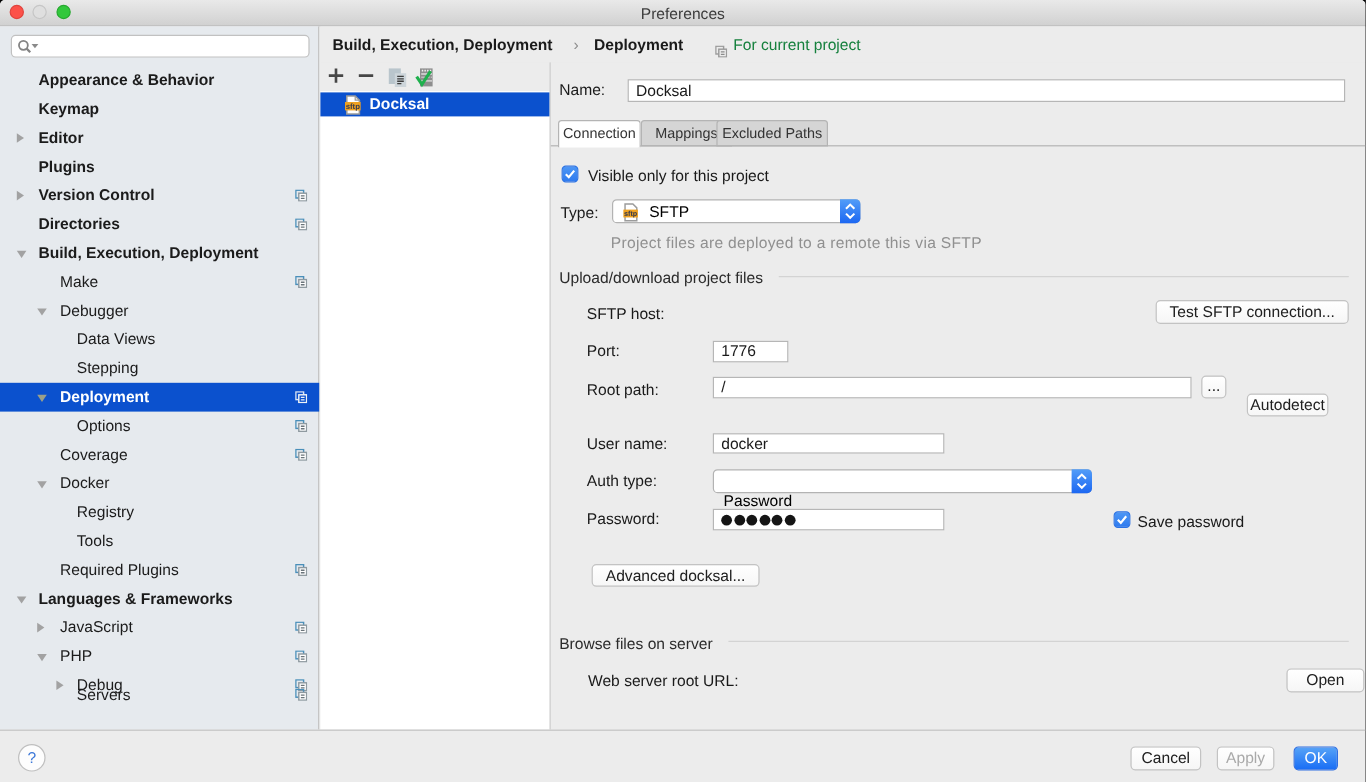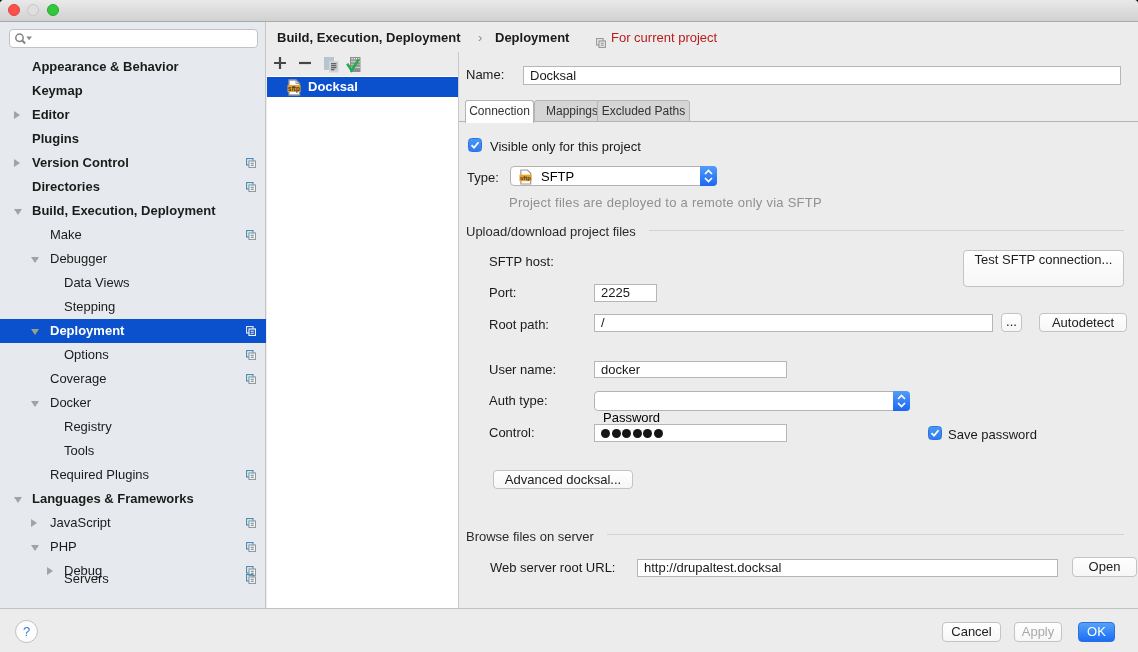--- a/index.html
+++ b/index.html
@@ -58,20 +58,21 @@
 .pd{display:inline-block;width:9px;height:9px;border-radius:50%;background:#151515;margin:4px 1.5px 0 0;vertical-align:top;}
 .hint{position:absolute;color:#909090;white-space:nowrap;letter-spacing:0.25px;}
 
 .tab{position:absolute;border:1px solid #b4b4b4;border-radius:3px 3px 0 0;font-size:12px;text-align:center;color:#333;background:#d5d5d5;}
 #tabline{position:absolute;left:0;top:69px;width:679px;height:1px;background:#b4b4b4;}
 </style>
 </head>
 <body>
 <div id="win">
   <div id="titlebar">
+    <div id="title">Preferences</div>
     <div class="tl" id="tl-red"></div>
     <div class="tl" id="tl-min"></div>
     <div class="tl" id="tl-grn"></div>
   </div>
 
   <div id="sidebar">
     <div id="search">
       <svg width="26" height="16" viewBox="0 0 26 16" style="position:absolute;left:3px;top:2px">
         <circle cx="6.5" cy="5.8" r="3.7" fill="none" stroke="#848484" stroke-width="1.5"></circle>
         <line x1="9.2" y1="8.5" x2="12.2" y2="11.5" stroke="#848484" stroke-width="1.9"></line>
@@ -240,21 +241,21 @@
 
   <div id="crumb">
     <span class="bc" style="left:10px">Build, Execution, Deployment</span>
     <span style="position:absolute;left:211px;top:8px;color:#8e8e8e">›</span>
     <span class="bc" style="left:228px">Deployment</span>
     <span id="crumbicon" style="position:absolute;left:329px;top:14px"><svg width="10" height="10" viewBox="0 0 10 10">
           <rect x="0.5" y="0.5" width="6.5" height="6.5" fill="none" stroke="#9b9b9b" stroke-width="1.2"></rect>
           <rect x="3" y="3" width="6.5" height="6.5" fill="#ececec" stroke="#9b9b9b" stroke-width="1.2"></rect>
           <path d="M4.7 5.2 H7.8 M4.7 7.3 H7.8" stroke="#8a8a8a" stroke-width="1.1"></path>
         </svg></span>
-    <span style="position:absolute;left:344px;top:8px;color:#b91c1c">For current project</span>
+    <span style="position:absolute;left:344px;top:8px;color:#15803d">For current project</span>
   </div>
 
   <div id="mid">
     <svg width="110" height="20" viewBox="0 0 110 20" style="position:absolute;left:5px;top:2px">
       <path d="M8 3 L8 15 M2 9 L14 9" stroke="#464646" stroke-width="2.2"></path>
       <path d="M27 9 L39 9" stroke="#464646" stroke-width="2.2"></path>
       <rect x="52" y="3" width="10" height="13" fill="#b9c5cc"></rect>
       <rect x="57" y="7" width="9.5" height="11.5" fill="#cdd5da"></rect>
       <path d="M59 9.7 H64.5 M59 11.7 H64.5 M59 13.7 H64.5 M59 15.7 H62.5" stroke="#3d3d3d" stroke-width="1.1"></path>
       <rect x="78" y="3" width="10.5" height="15" fill="#8e8e8e"></rect>
@@ -302,66 +303,65 @@
         <text x="7" y="11.8" font-size="6.5" font-weight="bold" fill="#33394d" text-anchor="middle">sftp</text>
       </svg>
       <span style="position:absolute;left:30px;top:2px;font-size:13px">SFTP</span>
       <div class="stepper">
         <svg width="17" height="20" viewBox="0 0 17 20">
           <path d="M5 8 L8.5 4.5 L12 8" stroke="#fff" stroke-width="1.7" fill="none"></path>
           <path d="M5 12 L8.5 15.5 L12 12" stroke="#fff" stroke-width="1.7" fill="none"></path>
         </svg>
       </div>
     </div>
-    <div class="hint" style="left:50px;top:143px">Project files are deployed to a remote only via SFTP</div>
+    <div class="hint" style="left:50px;top:143px">Project files are deployed to a remote this via SFTP</div>
 
     <div class="grouph" style="left:7px;top:172px">Upload/download project files</div>
     <div class="gline" style="left:190px;top:178px;width:475px"></div>
 
     <div class="flabel" style="left:30px;top:202px">SFTP host:</div>
-    <div class="fbtn" style="left:504px;top:198px;width:161px;height:37px;line-height:18px">Test SFTP connection...</div>
+    <div class="fbtn" style="left:504px;top:198px;width:161px;height:20px;line-height:18px">Test SFTP connection...</div>
 
     <div class="flabel" style="left:30px;top:233px">Port:</div>
-    <div class="inp" style="left:135px;top:232px;width:63px;height:18px;line-height:16px"><span>2225</span></div>
+    <div class="inp" style="left:135px;top:232px;width:63px;height:18px;line-height:16px"><span>1776</span></div>
 
     <div class="flabel" style="left:30px;top:265px">Root path:</div>
     <div class="inp" style="left:135px;top:262px;width:399px;height:18px;line-height:16px"><span>/</span></div>
     <div class="fbtn" style="left:542px;top:261px;width:21px;height:19px;line-height:15px">...</div>
-    <div class="fbtn" style="left:580px;top:261px;width:88px;height:19px;line-height:17px">Autodetect</div>
+    <div class="fbtn" style="left:580px;top:276px;width:68px;height:19px;line-height:17px">Autodetect</div>
 
     <div class="flabel" style="left:30px;top:310px">User name:</div>
     <div class="inp" style="left:135px;top:309px;width:193px;height:17px;line-height:15px"><span>docker</span></div>
 
     <div class="flabel" style="left:30px;top:341px">Auth type:</div>
     <div class="combo" style="left:135px;top:339px;width:316px;height:20px">
       <span style="position:absolute;left:8px;top:18px;font-size:13px">Password</span>
       <div class="stepper">
         <svg width="17" height="20" viewBox="0 0 17 20">
           <path d="M5 8 L8.5 4.5 L12 8" stroke="#fff" stroke-width="1.7" fill="none"></path>
           <path d="M5 12 L8.5 15.5 L12 12" stroke="#fff" stroke-width="1.7" fill="none"></path>
         </svg>
       </div>
     </div>
 
-    <div class="flabel" style="left:30px;top:373px">Control:</div>
+    <div class="flabel" style="left:30px;top:373px">Password:</div>
     <div class="inp" style="left:135px;top:372px;width:193px;height:18px;line-height:16px"><span class="pd"></span><span class="pd"></span><span class="pd"></span><span class="pd"></span><span class="pd"></span><span class="pd"></span></div>
     <div class="chk" style="left:469px;top:374px">
       <svg width="12" height="12" viewBox="0 0 12 12" style="position:absolute;left:0;top:0">
         <path d="M2.5 6.2 L5 8.7 L9.5 3.2" stroke="#fff" stroke-width="1.8" fill="none"></path>
       </svg>
     </div>
     <div class="flabel" style="left:489px;top:375px">Save password</div>
 
     <div class="fbtn" style="left:34px;top:418px;width:140px;height:19px;line-height:17px">Advanced docksal...</div>
 
     <div class="grouph" style="left:7px;top:477px">Browse files on server</div>
     <div class="gline" style="left:148px;top:482px;width:517px"></div>
 
     <div class="flabel" style="left:31px;top:508px">Web server root URL:</div>
-    <div class="inp" style="left:178px;top:507px;width:421px;height:18px;line-height:16px"><span>http://drupaltest.docksal</span></div>
     <div class="fbtn" style="left:613px;top:505px;width:65px;height:20px;line-height:18px">Open</div>
   </div>
 
   <div id="bottom">
     <div id="help">?</div>
     <div class="btn" id="btn-cancel">Cancel</div>
     <div class="btn" id="btn-apply">Apply</div>
     <div class="btn" id="btn-ok">OK</div>
   </div>
 </div>

